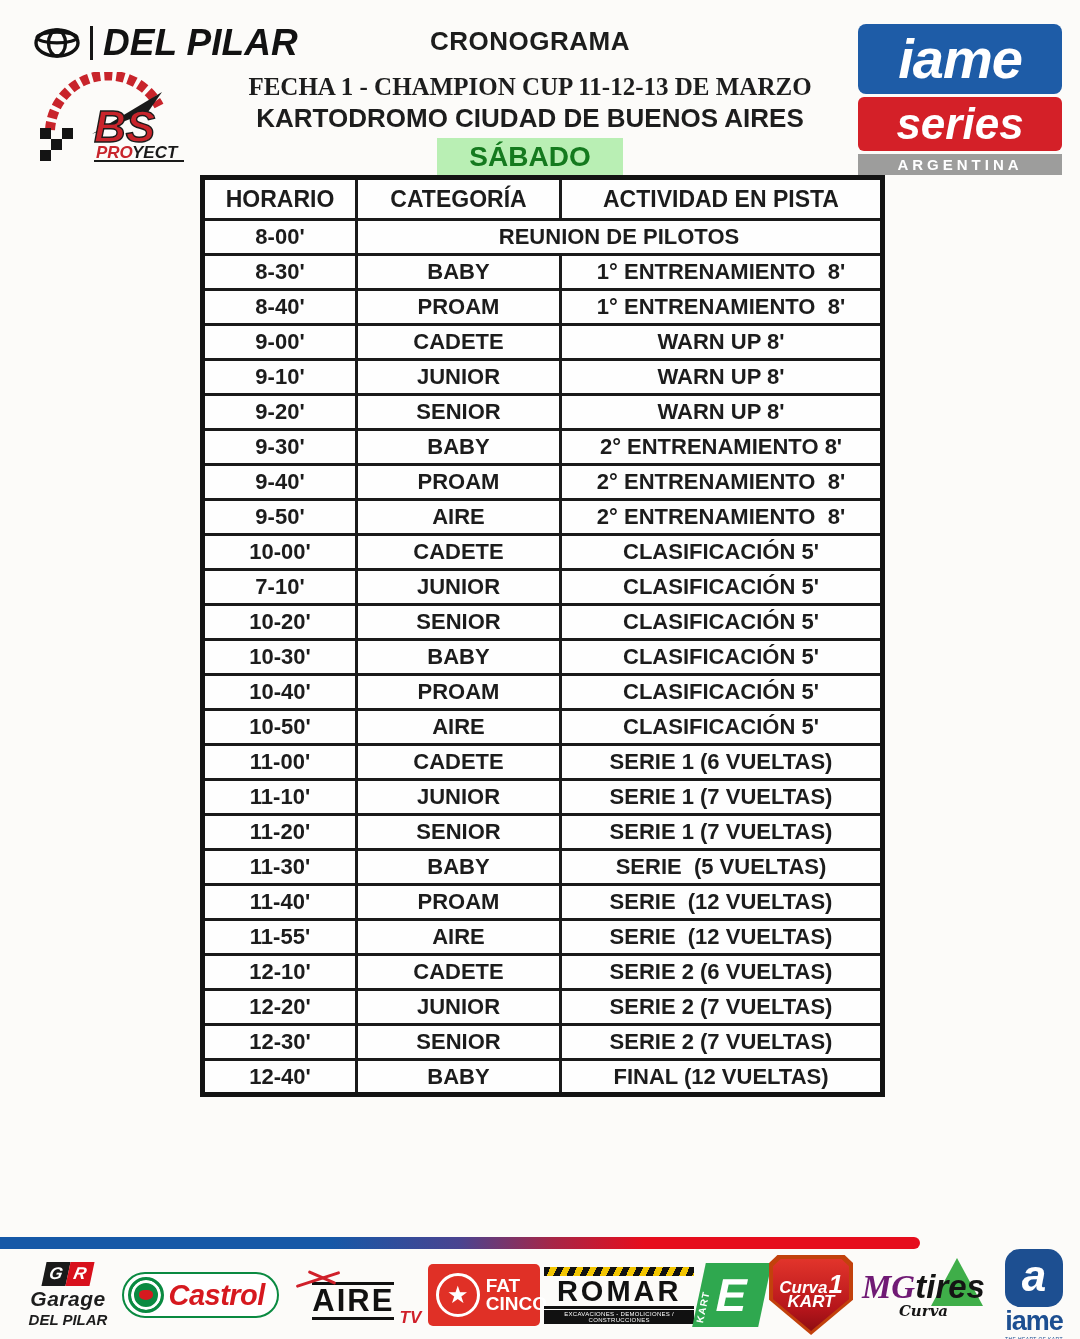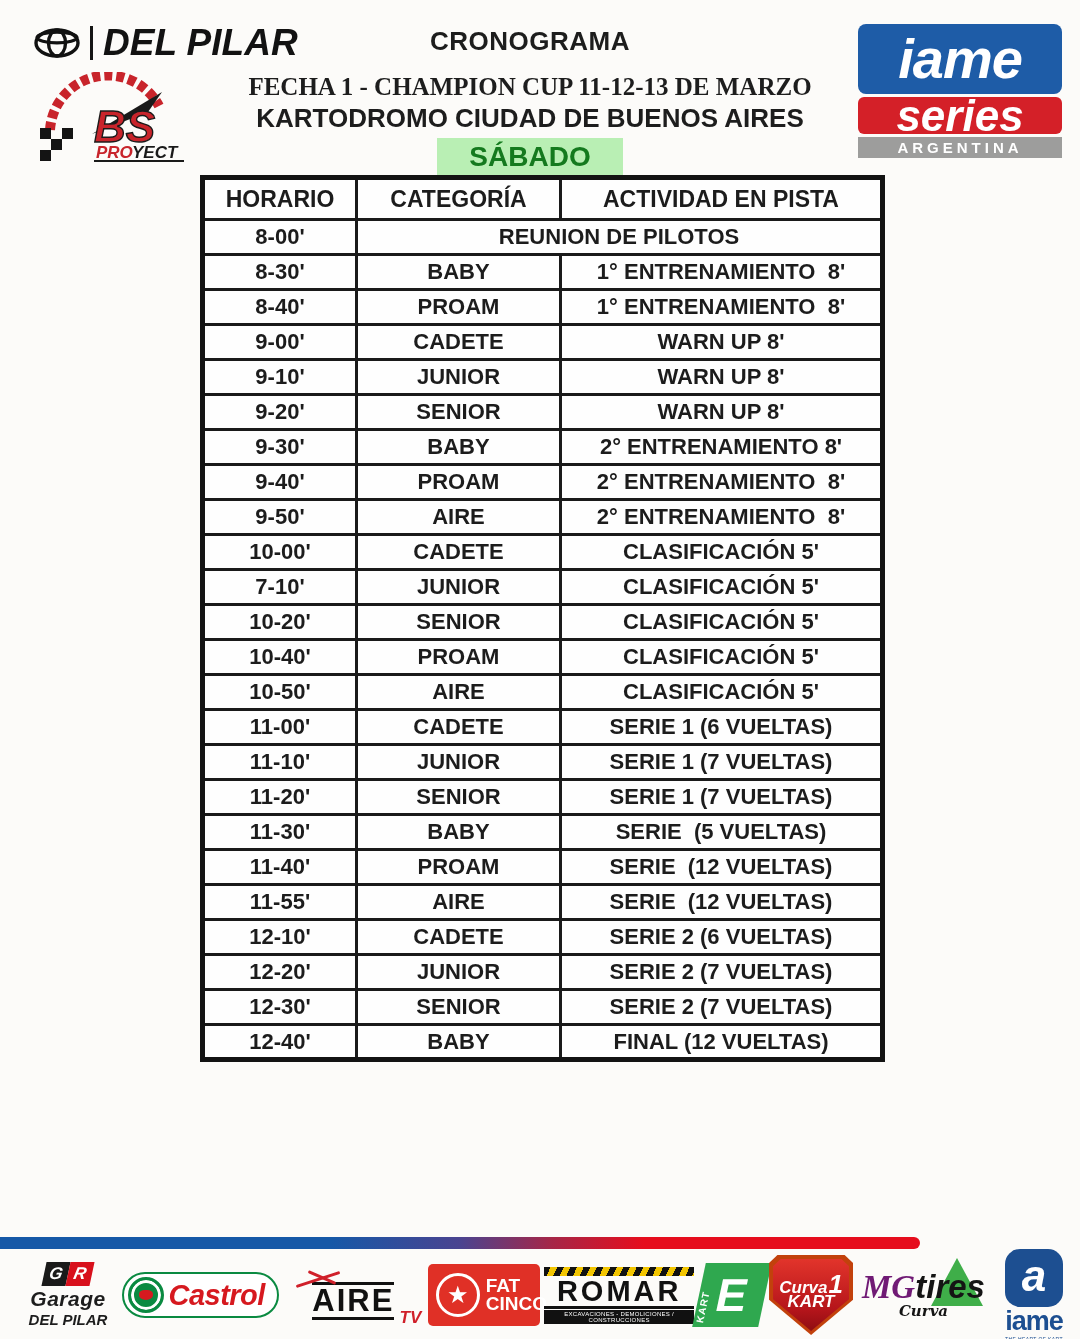--- a/index.html
+++ b/index.html
@@ -17,21 +17,21 @@
   .center-titles { position:absolute; left:200px; width:660px; top:26px; text-align:center; }
   .center-titles .t1 { font-size:26px; font-weight:700; letter-spacing:0.5px; }
   .center-titles .t2 { font-size:25px; font-weight:700; margin-top:16px;font-family:Liberation Serif, serif; }
   .center-titles .t3 { font-size:26px; font-weight:700; margin-top:2px; }
   .day-badge { display:inline-block; margin-top:4px; background:#b9efb4; color:#147a1e;
                font-size:28px; font-weight:700; padding:3px 32px; }
 
   .iame-series { position:absolute; left:858px; top:24px; width:204px; display:flex; flex-direction:column; gap:3px; }
   .iame-series .blue-box { background:#1e5ca7; border-radius:8px; height:70px; display:flex; align-items:center; justify-content:center;
        color:#fff; font-weight:800; font-style:italic; font-size:56px; letter-spacing:-1px; line-height:1; }
-  .iame-series .red-box { background:#d42028; border-radius:6px; height:37px; display:flex; align-items:center; justify-content:center;
+  .iame-series .red-box { background:#d42028; border-radius:6px; height:54px; display:flex; align-items:center; justify-content:center;
        color:#fff; font-weight:800; font-style:italic; font-size:44px; letter-spacing:0px; line-height:1; }
   .iame-series .gray-bar { background:#9d9d9c; height:21px; display:flex; align-items:center; justify-content:center;
        color:#fff; font-weight:800; font-size:15px; letter-spacing:4px; }
 
   
   table.schedule { position:absolute; left:200px; top:175px; width:680px; border-collapse:collapse; table-layout:fixed;
        background:#fefefe; border:5px solid #131313; }
   table.schedule th, table.schedule td { border:3px solid #1a1a1a; text-align:center; vertical-align:middle;
        font-weight:700; color:#1c1c1c; white-space:pre; overflow:hidden; }
   table.schedule th { height:42px; font-size:23px; }
@@ -229,20 +229,25 @@
           <td>7-10'</td>
           <td>JUNIOR</td>
           <td>CLASIFICACIÓN 5'</td>
         </tr>
         <tr>
           <td>10-20'</td>
           <td>SENIOR</td>
           <td>CLASIFICACIÓN 5'</td>
         </tr>
         <tr>
+          <td>10-30'</td>
+          <td>BABY</td>
+          <td>CLASIFICACIÓN 5'</td>
+        </tr>
+        <tr>
           <td>10-40'</td>
           <td>PROAM</td>
           <td>CLASIFICACIÓN 5'</td>
         </tr>
         <tr>
           <td>10-50'</td>
           <td>AIRE</td>
           <td>CLASIFICACIÓN 5'</td>
         </tr>
         <tr>

